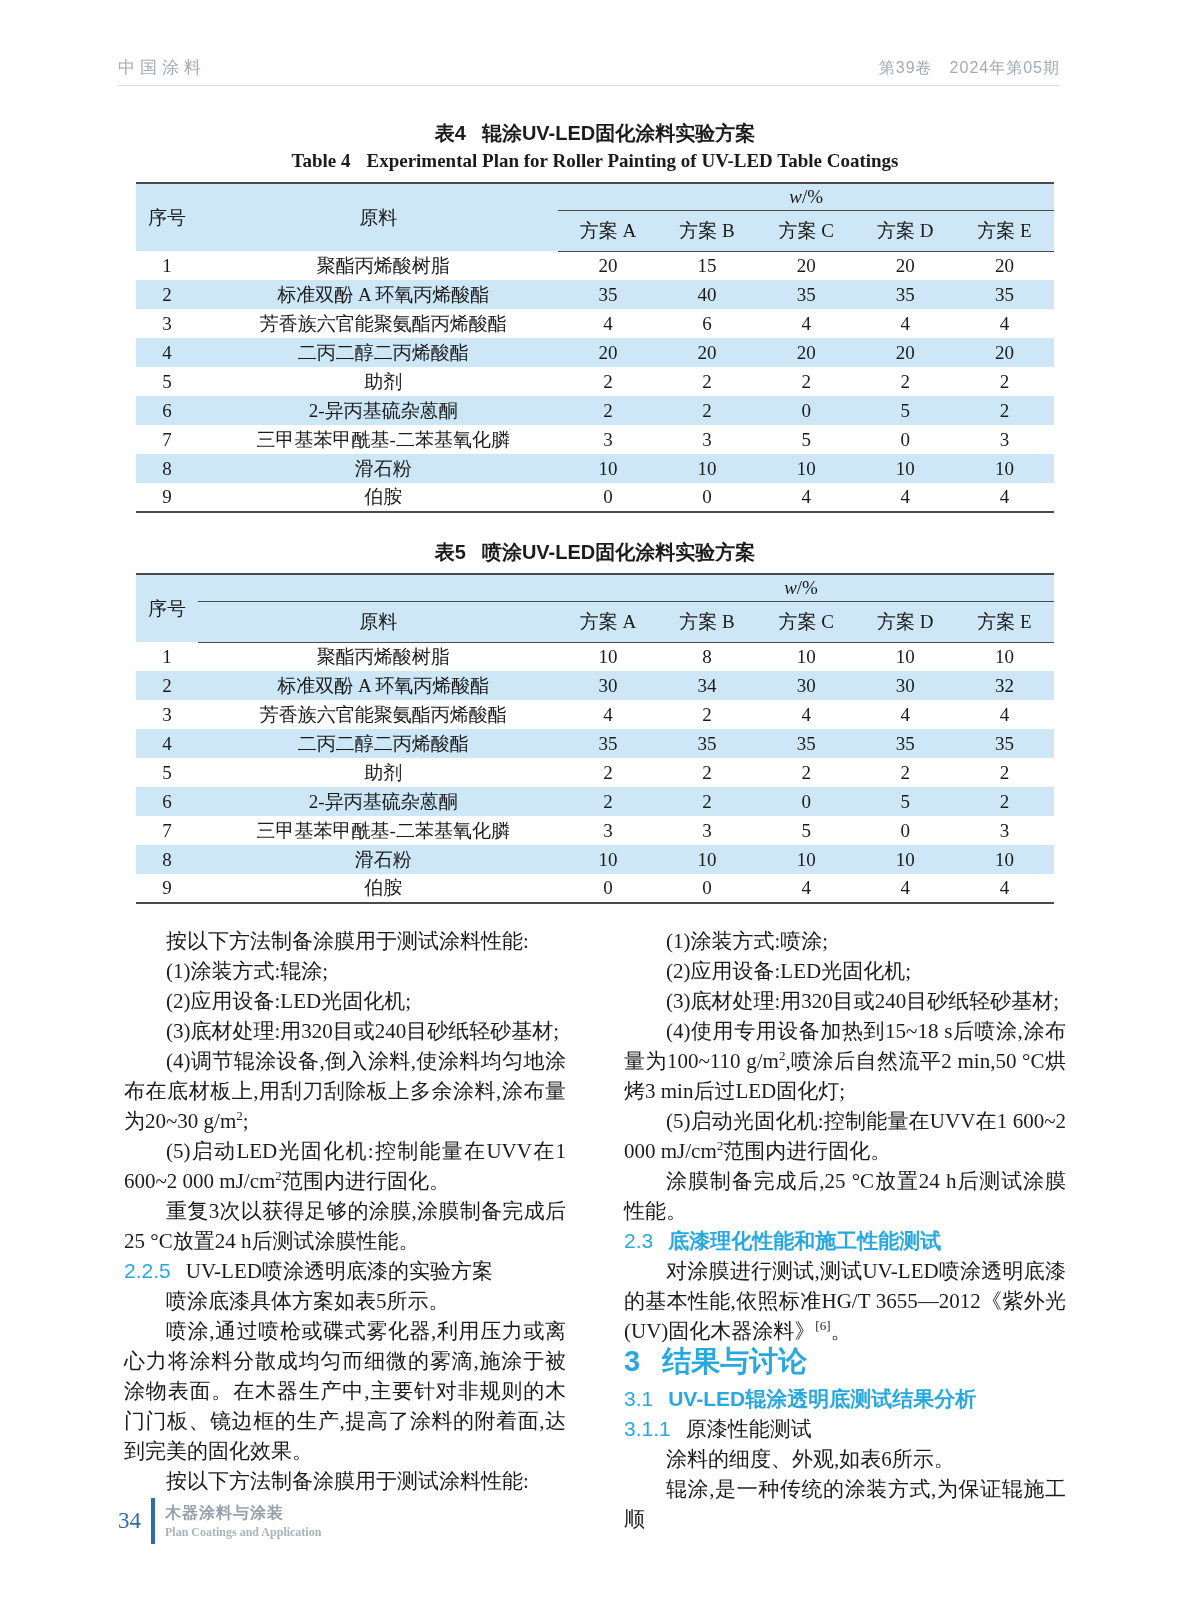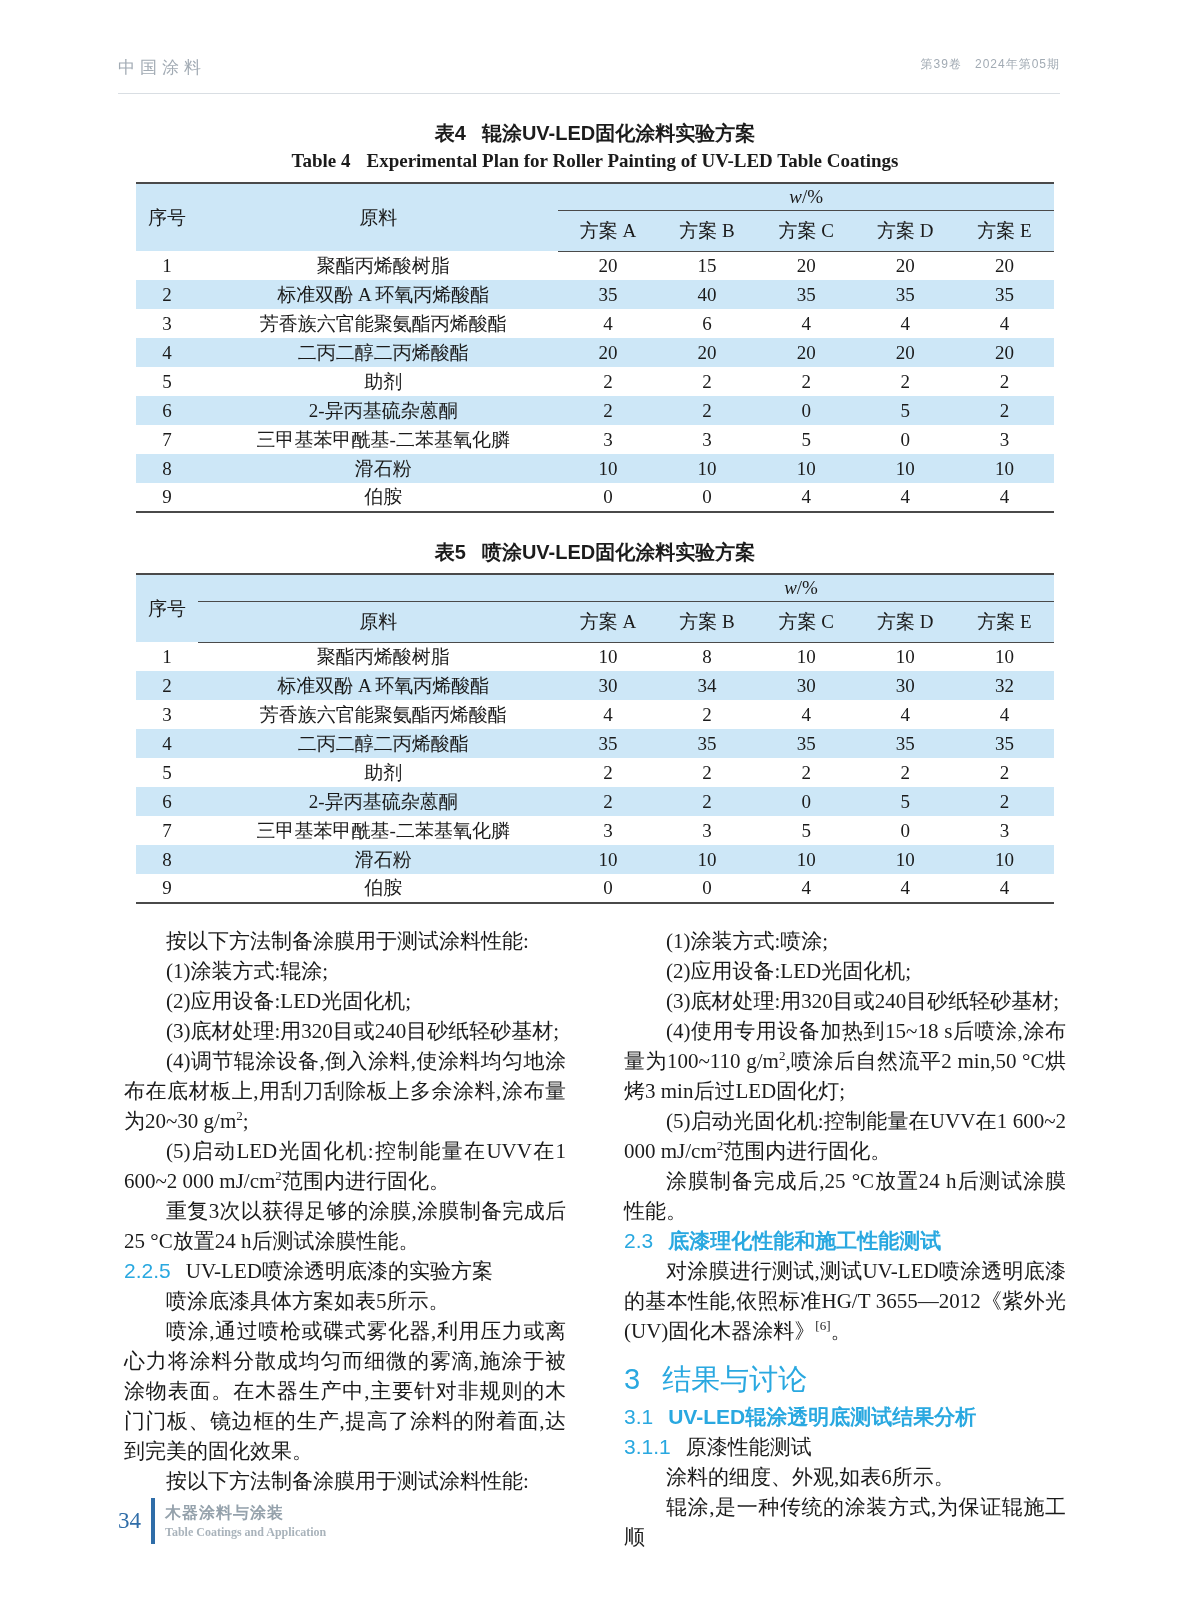--- a/index.html
+++ b/index.html
@@ -9,26 +9,26 @@
   *{box-sizing:border-box; margin:0; padding:0;}
   html,body{background:#ffffff;}
   .page{
     position:relative; width:1178px; height:1600px; margin:0 auto; overflow:hidden;
     background:#ffffff; color:var(--text);
     font-family:"Liberation Serif","DejaVu Serif",serif;
   }
   
   .page-head{
     position:absolute; top:56px; left:118px; right:118px;
-    display:flex; justify-content:space-between; 
-    border-bottom:1px solid var(--rule-gray); padding-bottom:14px;
+    display:flex; justify-content:space-between; align-items:flex-end;
+    border-bottom:1px solid var(--rule-gray); padding-bottom:6px;
     color:var(--muted-gray); font-family:"Liberation Sans","DejaVu Sans",sans-serif;
   }
   .journal-name{font-size:17px; letter-spacing:5px;}
-  .issue-info{font-size:12px; letter-spacing:1px;}
+  .issue-info{font-size:16px; letter-spacing:1px;}
   
   .content{position:absolute; top:102px; left:124px; width:942px;}
   .cap{ text-align:center; }
   .cap.first{margin-top:18px;}
   .cap.second{margin-top:26px;}
   .cap-zh{font-family:"Liberation Sans","DejaVu Sans",sans-serif; font-weight:bold; font-size:20px; line-height:26px;}
   .cap-en{font-family:"Liberation Serif","DejaVu Serif",serif; font-weight:bold; font-size:19px; line-height:26px; margin-top:2px;}
   .cap-label{margin-right:16px;}
   
   table.data{
@@ -49,22 +49,22 @@
   .columns{display:flex; gap:58px; margin-top:22px;}
   .col{width:452px; font-size:21px; text-align:justify;}
   .col p{line-height:30px;}
   .ind{text-indent:2em;}
   sup{font-size:0.62em; line-height:0;}
   .h-sub{line-height:30px;}
   .h-sub .num{color:var(--accent); font-family:"Liberation Sans","DejaVu Sans",sans-serif; margin-right:15px;}
   .h-cyan{line-height:30px; color:var(--accent); font-family:"Liberation Sans","DejaVu Sans",sans-serif; font-weight:bold;}
   .h-cyan .num{margin-right:15px; font-weight:normal;}
   .h-main{
-    color:var(--accent); font-family:"Liberation Sans","DejaVu Sans",sans-serif; font-weight:normal;
-    font-size:29px; line-height:40px; margin-top:18px; margin-bottom:8px;
+    color:var(--accent); font-family:"Liberation Sans","DejaVu Sans",sans-serif; font-weight:bold;
+    font-size:29px; line-height:40px; margin-bottom:8px;
   }
   .h-main .num{margin-right:22px;}
   
   .page-foot{position:absolute; left:118px; top:1498px; display:flex; align-items:center;}
   .page-num{color:var(--footer-blue); font-size:23px; margin-right:10px; font-family:"Liberation Serif","DejaVu Serif",serif;}
   .foot-bar{width:4px; height:46px; background:var(--footer-blue); margin-right:10px;}
   .foot-zh{color:#95a2ac; font-family:"Liberation Sans","DejaVu Sans",sans-serif; font-weight:bold; font-size:16px; line-height:22px; letter-spacing:1px;}
   .foot-en{color:#a9b3bb; font-family:"Liberation Serif","DejaVu Serif",serif; font-weight:bold; font-size:12px; line-height:16px;}
 </style>
 </head>
@@ -345,17 +345,17 @@
       </div>
 
     </div>
   </div>
 
   <div class="page-foot">
     <span class="page-num">34</span>
     <span class="foot-bar"></span>
     <span>
       <div class="foot-zh">木器涂料与涂装</div>
-      <div class="foot-en">Table Coatings and Application</div>
+      <div class="foot-en">Plan Coatings and Application</div>
     </span>
   </div>
 
 </div>
 
 </body></html>

